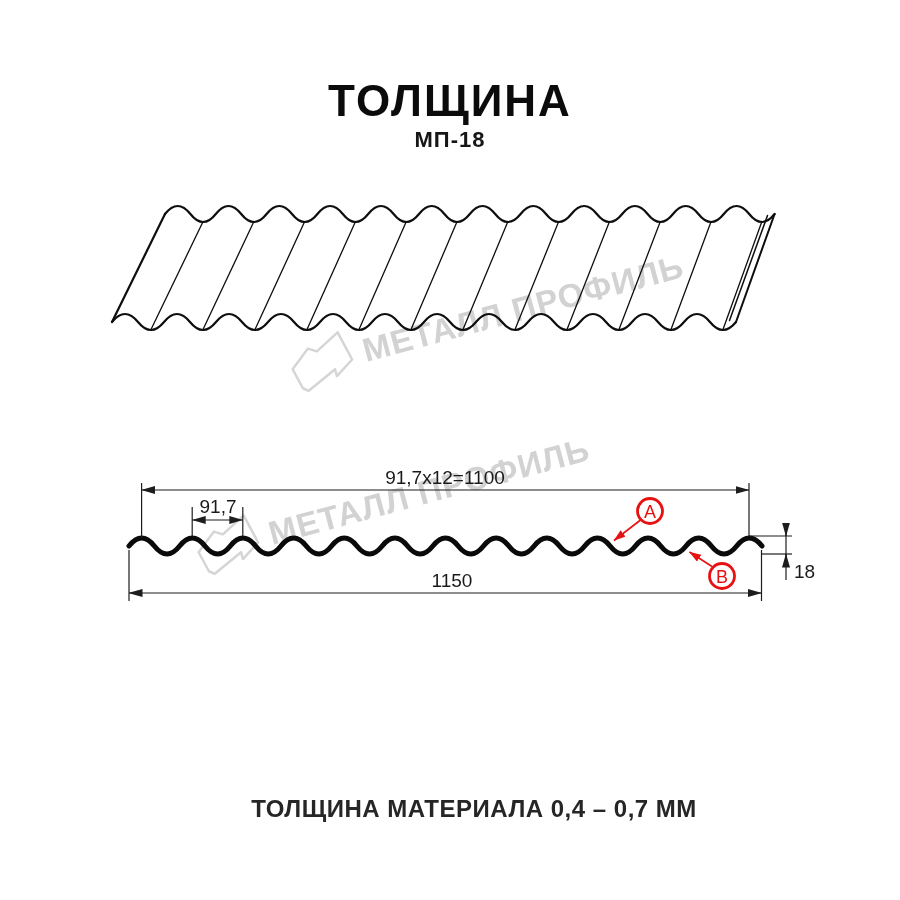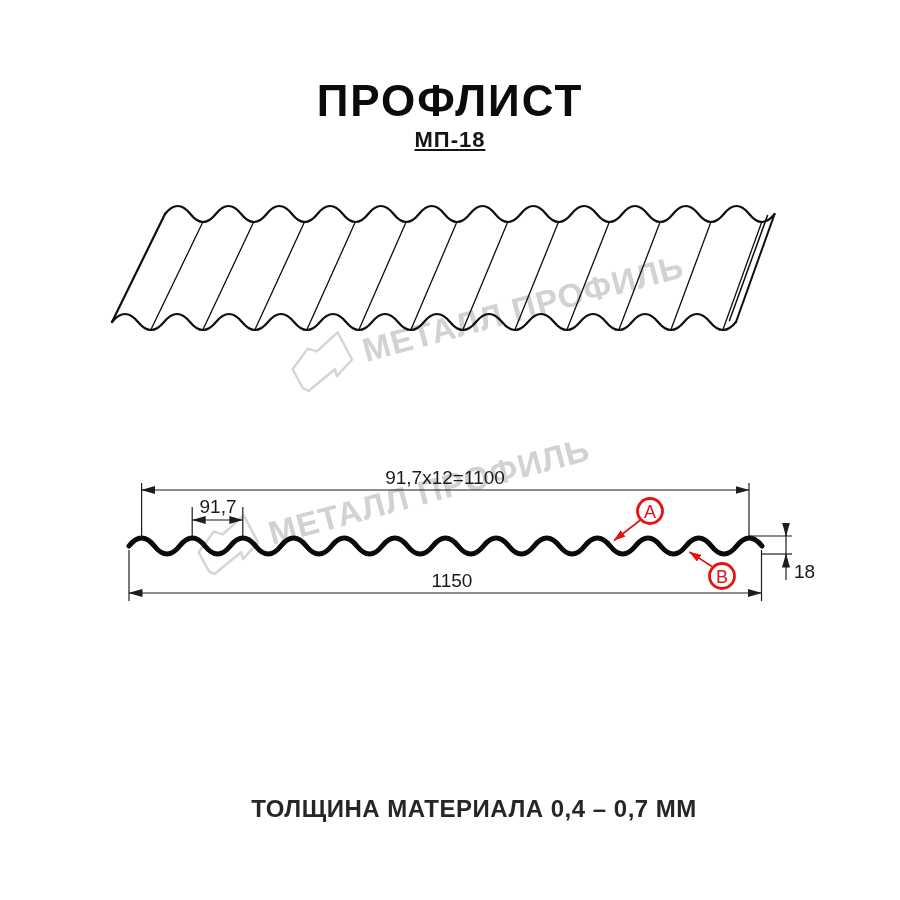--- a/index.html
+++ b/index.html
@@ -13,21 +13,21 @@
   .page-title {
     position: absolute; left: 0; top: 76px; width: 900px;
     text-align: center;
     font-size: 44px; font-weight: bold; letter-spacing: 2px;
     color: #0b0b0b; z-index: 3;
   }
   .page-subtitle {
     position: absolute; left: 0; top: 127px; width: 900px;
     text-align: center;
     font-size: 22px; font-weight: bold; letter-spacing: 1px;
-    color: #161616; z-index: 3; text-decoration: underline;
+    color: #161616; z-index: 3;
   }
   .footer-note {
     position: absolute; left: 0; top: 795px; width: 900px;
     text-align: center;
     font-size: 24px; font-weight: bold; letter-spacing: 0.5px;
     color: #262626; z-index: 3; margin-left: 24px;
   }
   .watermark {
     position: absolute;
     display: flex; align-items: center;
@@ -51,21 +51,21 @@
     fill: #1a1a1a;
   }
   #diagram-svg text.red-label {
     font-size: 18px;
     fill: #e81111;
   }
 </style>
 </head>
 <body>
 
-<div class="page-title">ПРОФЛИСТ</div>
+<div class="page-title">ТОЛЩИНА</div>
 <div class="page-subtitle">МП-18</div>
 
 <div class="watermark wm-1">
   <svg width="66" height="54" viewBox="0 0 66 54">
     <path d="M3,26 L23,10 L31,15 L56,2 L63,32 L44,44 L44,37 L13,51 L8,47 Z" fill="none" stroke="#d5d5d5" stroke-width="2.5" stroke-linejoin="round"></path>
   </svg>
   <span class="wm-text">МЕТАЛЛ ПРОФИЛЬ</span>
 </div>
 
 <div class="watermark wm-2">

